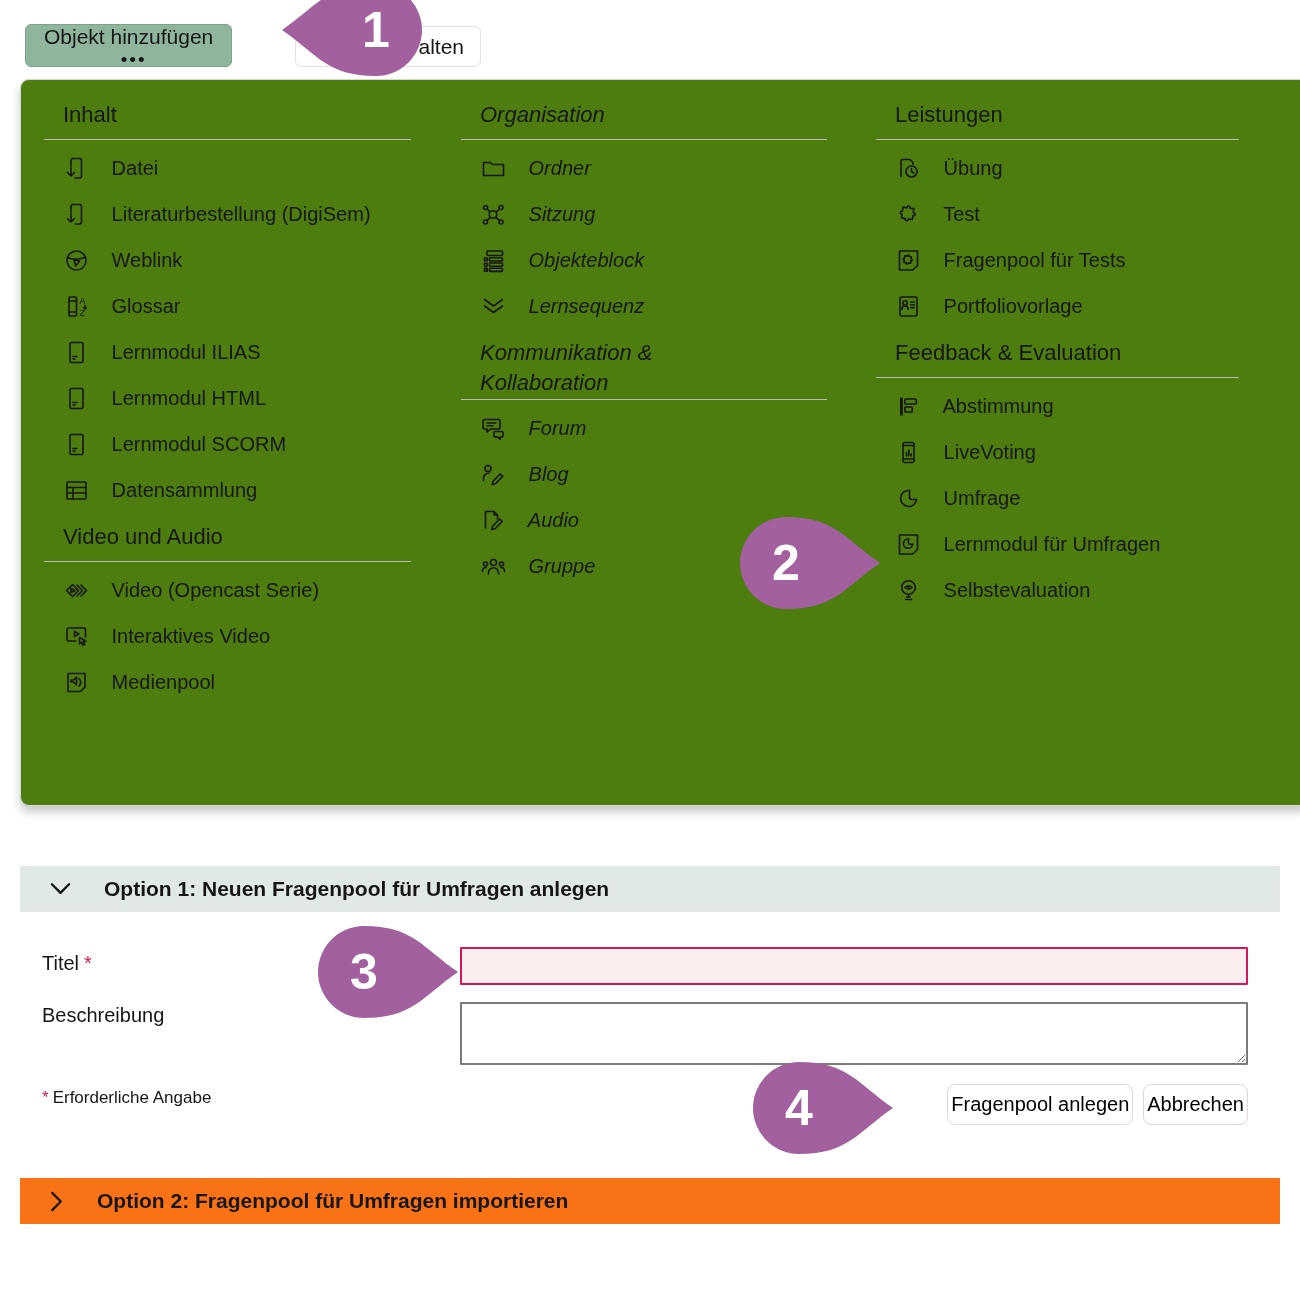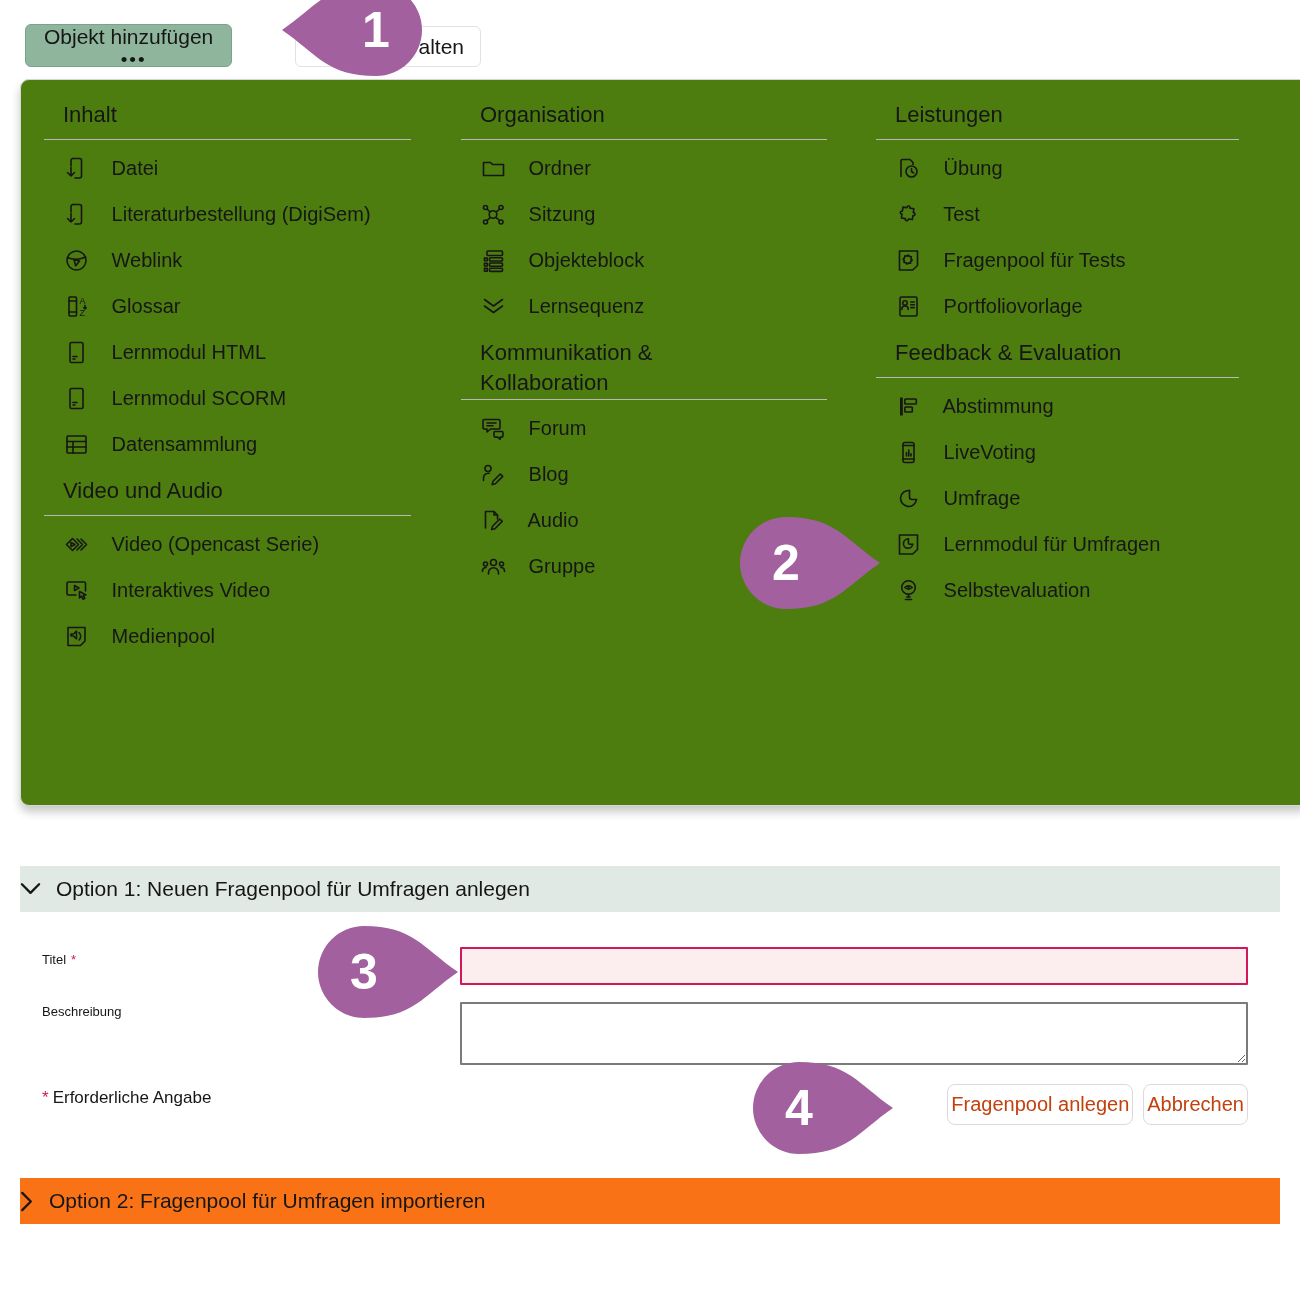--- a/index.html
+++ b/index.html
@@ -14,21 +14,21 @@
   .btn-partial{position:absolute;left:295px;top:26px;width:186px;height:41px;display:flex;
     align-items:center;justify-content:flex-end;padding-right:16px;background:#fff;
     border:1px solid #E6E0E4;border-radius:6px;font-size:21px;box-sizing:border-box;}
 
   
   .panel{position:absolute;left:20px;top:79px;width:1288px;height:727px;background:#4d7c0f;
     border:1px solid #D6D6D6;border-radius:9px;box-shadow:0 6px 10px rgba(0,0,0,.22);
     box-sizing:border-box;overflow:hidden;}
   .col{position:absolute;top:0;padding-top:20px;box-sizing:border-box;}
   .col1{left:23px;width:367px;}
-  .col2{left:440px;width:366px;}
+  .col2{left:440px;width:366px;font-style:italic;}
   .col3{left:855px;width:363px;}
   .sec + .sec{margin-top:17px;}
   .sec-title{font-size:22px;line-height:30px;padding-left:19px;margin:0 0 9px;font-weight:400;}
   .sec-title.tight{margin-bottom:1px;}
   .sec-hr{border:0;border-top:1px solid #B9B9B9;margin:0 0 13px;}
   .item{padding-left:19px;font-size:20px;line-height:30px;margin-bottom:16px;cursor:pointer;}
   .ico{display:inline-flex;width:27px;height:27px;vertical-align:-7px;margin-right:16px;}
   .ico svg{width:27px;height:27px;stroke:#161616;fill:none;stroke-width:1.6;
     stroke-linecap:round;stroke-linejoin:round;}
   .ico svg .fill{fill:#161616;stroke:none;}
@@ -37,40 +37,40 @@
   
   .callout{position:absolute;width:140px;height:92px;z-index:30;pointer-events:none;}
   .callout svg{position:absolute;left:0;top:0;width:140px;height:92px;}
   .callout .num{position:absolute;top:0;width:92px;height:92px;display:flex;align-items:center;
     justify-content:center;color:#fff;font-size:50px;font-weight:600;}
   .callout.point-right .num{left:0;}
   .callout.point-left .num{right:0;}
 
   
   .opt-bar{position:absolute;left:20px;width:1260px;height:46px;display:flex;align-items:center;
-    box-sizing:border-box;gap:15px;font-size:21px;font-weight:400;cursor:pointer;}
+    padding-left:30px;box-sizing:border-box;gap:33px;font-size:21px;font-weight:700;cursor:pointer;}
   .opt-bar svg{stroke:#161616;fill:none;stroke-width:2.4;stroke-linecap:round;stroke-linejoin:round;flex:none;}
   #option1-bar{top:866px;background:#E0E9E3;}
   #option2-bar{top:1178px;background:#f97316;}
 
-  .fld-label{position:absolute;left:42px;font-size:13px;}
+  .fld-label{position:absolute;left:42px;font-size:20px;}
   .req{color:#D2175A;margin-left:5px;}
   #titel-label{top:952px;}
   #beschreibung-label{top:1004px;}
   #titel-input{position:absolute;left:460px;top:947px;width:788px;height:38px;box-sizing:border-box;
     background:#FCEDEF;border:2px solid #D2175A;border-radius:1px;font-size:19px;padding:0 8px;
     font-family:"Liberation Sans",sans-serif;}
   #beschreibung-input{position:absolute;left:460px;top:1002px;width:788px;height:63px;box-sizing:border-box;
     background:#fff;border:2px solid #7B7B7B;border-radius:1px;font-size:19px;padding:4px 8px;
     font-family:"Liberation Sans",sans-serif;resize:both;}
   #required-note{position:absolute;left:42px;top:1088px;font-size:17px;}
   #required-note .req{margin:0 4px 0 0;}
   .form-buttons{position:absolute;right:52px;top:1084px;display:flex;gap:10px;}
   .form-buttons button{background:#fff;border:1px solid #DED7DC;border-radius:8px;padding:8px 3px;
-    font-size:20px;color:#c2410c;font-family:"Liberation Sans",sans-serif;cursor:pointer;}
+    font-size:20px;color:#000000;font-family:"Liberation Sans",sans-serif;cursor:pointer;}
 </style>
 </head>
 <body>
 
 <div id="stage">
 
   <div class="btn-green">
     <span>Objekt hinzufügen</span>
     <span class="more">•••</span>
   </div>
@@ -118,20 +118,29 @@
           <span class="ico">
               <svg viewBox="0 0 27 27">
                 <rect x="6" y="4" width="7.5" height="19" rx="1"></rect>
                 <path d="M6 8h7.5M6 19h7.5"></path>
                 <text x="16.5" y="11">A</text>
                 <text x="16.5" y="23">Z</text>
                 <path d="M22 12.5v3.5M20.8 14.8l1.2 1.2 1.2-1.2"></path>
               </svg>
             </span>
           <span>Glossar</span>
+        </div>
+        <div class="item">
+          <span class="ico">
+              <svg viewBox="0 0 27 27">
+                <rect x="7" y="3.5" width="13" height="20" rx="1.5"></rect>
+                <path d="M10 17.5h4M10 20h2"></path>
+              </svg>
+            </span>
+          <span>Lernmodul ILIAS</span>
         </div>
         <div class="item">
           <span class="ico">
               <svg viewBox="0 0 27 27">
                 <rect x="7" y="3.5" width="13" height="20" rx="1.5"></rect>
                 <path d="M10 17.5h4M10 20h2"></path>
               </svg>
             </span>
           <span>Lernmodul HTML</span>
         </div>

